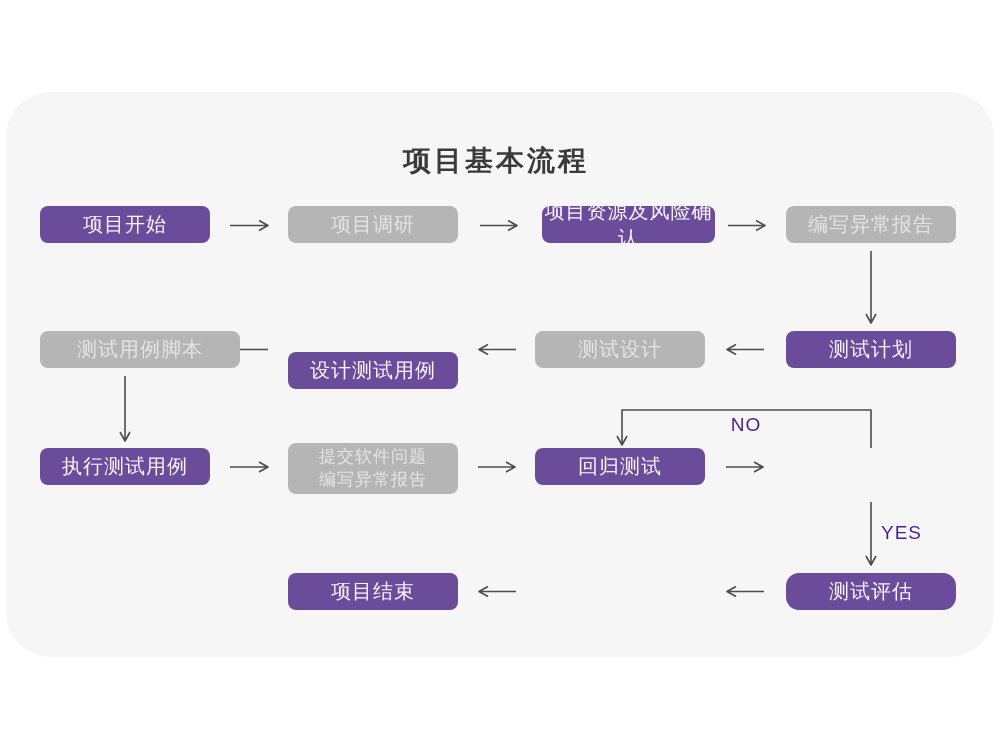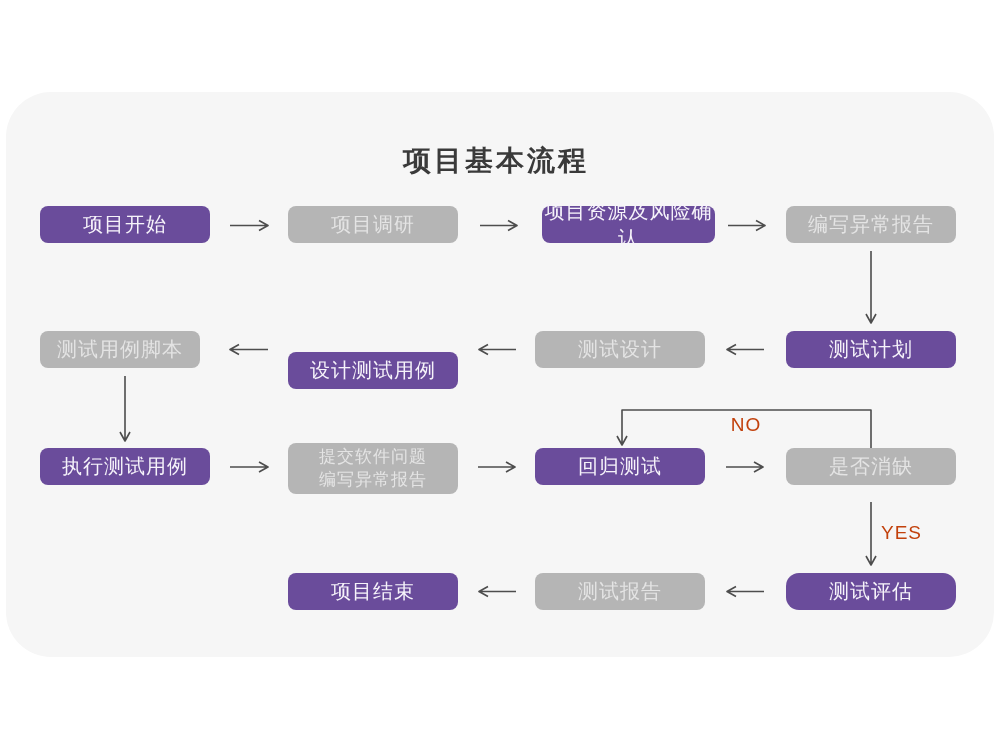--- a/index.html
+++ b/index.html
@@ -14,21 +14,21 @@
   body{font-family:"Liberation Sans","DejaVu Sans",sans-serif;}
   .canvas{position:relative;width:1000px;height:750px;background:#ffffff;overflow:hidden;}
   .card{position:absolute;left:6px;top:92px;width:988px;height:565px;background:var(--card);border-radius:45px;}
   .title{position:absolute;left:0;top:142px;width:992px;text-align:center;font-size:28px;font-weight:600;color:var(--title);letter-spacing:3px;}
   .connectors{position:absolute;left:0;top:0;width:1000px;height:750px;pointer-events:none;}
   .connectors path{stroke:var(--arrow);stroke-width:1.6;fill:none;stroke-linejoin:round;}
   .node{position:absolute;display:flex;align-items:center;justify-content:center;border-radius:8px;
         font-size:20px;text-align:center;white-space:pre-line;line-height:1.35;letter-spacing:1px;}
   .node.purple{background:var(--purple);color:#f6f3fa;}
   .node.gray{background:var(--gray);color:#e4e4e4;}
-  .decision-label{position:absolute;font-size:19px;color:#c2410c;letter-spacing:1px;}
+  .decision-label{position:absolute;font-size:19px;color:#4c1d95;letter-spacing:1px;}
   .label-no{left:700px;top:414px;width:92px;text-align:center;}
   .label-yes{left:881px;top:522px;}
 </style>
 </head>
 <body>
 
 <div class="canvas">
   <div class="card"></div>
 
   <div class="title">项目基本流程</div>
@@ -57,30 +57,28 @@
 
     <path d="M764 591.5 H727 M736 586.5 L727 591.5 L736 596.5"></path>
     <path d="M516 591.5 H479 M488 586.5 L479 591.5 L488 596.5"></path>
   </svg>
 
   <div class="node purple" style="left:40px;top:206px;width:170px;height:37px;">项目开始</div>
   <div class="node gray" style="left:288px;top:206px;width:170px;height:37px;">项目调研</div>
   <div class="node purple" style="left:542px;top:206px;width:173px;height:37px;">项目资源及风险确认</div>
   <div class="node gray" style="left:786px;top:206px;width:170px;height:37px;">编写异常报告</div>
 
-  <div class="node gray" style="left:40px;top:331px;width:160px;height:37px;">测试用例脚本</div>
+  <div class="node gray" style="left:40px;top:331px;width:200px;height:37px;">测试用例脚本</div>
   <div class="node purple" style="left:288px;top:331px;width:170px;height:37px;margin-top:21px;">设计测试用例</div>
   <div class="node gray" style="left:535px;top:331px;width:170px;height:37px;">测试设计</div>
   <div class="node purple" style="left:40px;top:448px;width:170px;height:37px;">执行测试用例</div>
 
   <div class="node purple" style="left:786px;top:331px;width:170px;height:37px;">测试计划</div>
   <div class="node gray" style="left:288px;top:443px;width:170px;height:51px;font-size:17px;">提交软件问题
 编写异常报告</div>
   <div class="node purple" style="left:535px;top:448px;width:170px;height:37px;">回归测试</div>
-  <div class="node gray" style="left:786px;top:448px;width:170px;height:37px;">是否消缺</div>
 
   <div class="decision-label label-no">NO</div>
   <div class="decision-label label-yes">YES</div>
 
   <div class="node purple" style="left:786px;top:573px;width:170px;height:37px;border-radius:13px;">测试评估</div>
-  <div class="node gray" style="left:535px;top:573px;width:170px;height:37px;">测试报告</div>
   <div class="node purple" style="left:288px;top:573px;width:170px;height:37px;">项目结束</div>
 </div>
 
 </body></html>

